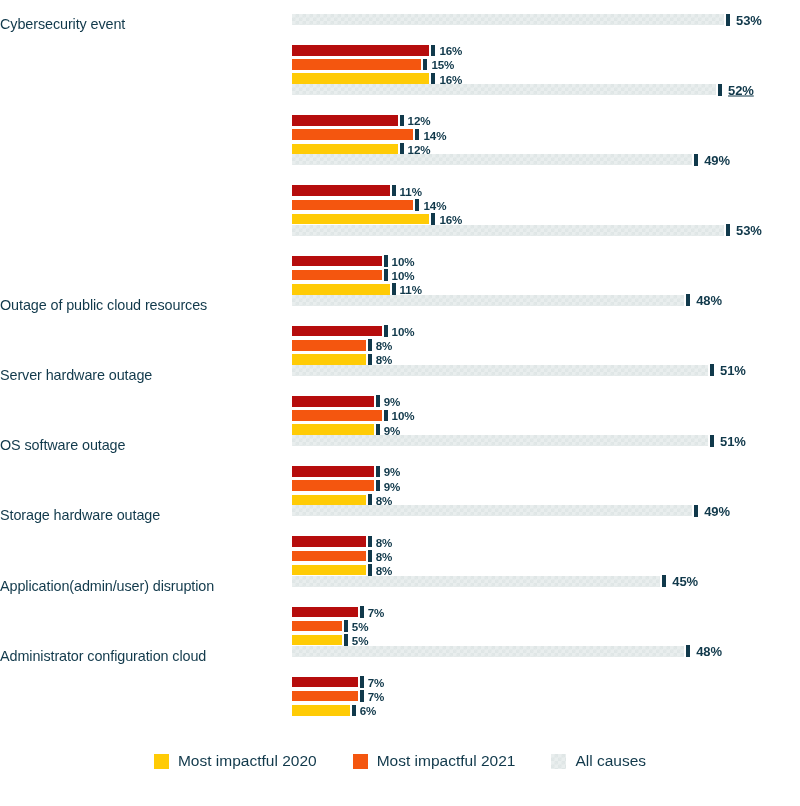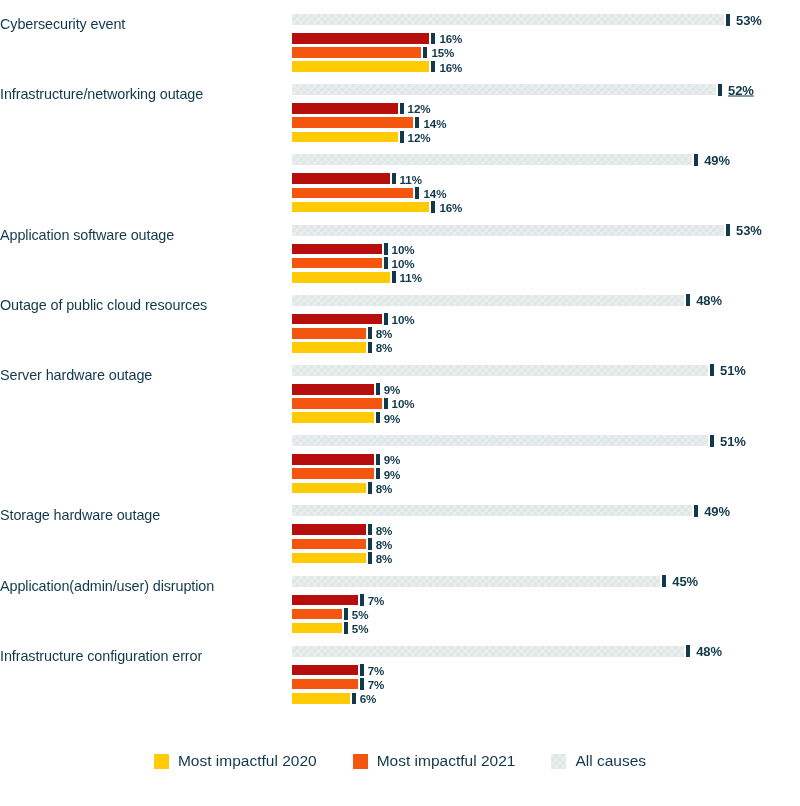--- a/index.html
+++ b/index.html
@@ -57,21 +57,21 @@
     top: 0;
     right: 0;
     height: 62px;
   }
 
   .barline {
     position: relative;
     height: 10.6px;
     margin-bottom: 3.6px;
   }
-  .barline.allcauses { height: 11px; margin-bottom: 8px; padding-left: 28px; }
+  .barline.allcauses { height: 11px; margin-bottom: 20px; padding-left: 28px; }
 
   .bar {
     position: absolute;
     left: 0;
     top: 0;
     height: 100%;
     box-sizing: border-box;
   }
 
   .bar.yellow  { background: #ffcb05; }
@@ -171,21 +171,20 @@
             <div class="val" style="left: 139.434px;">15%</div>
           </div>
           <div class="barline">
             <div class="bar yellow" style="width: 137.396px;"></div>
             <div class="tick" style="left: 139.396px;"></div>
             <div class="val" style="left: 147.396px;">16%</div>
           </div>
         </div>
       </div>
       <div class="row">
-        <div class="cat-label"><span class="l1">Infrastructure/networking outage</span></div>
         <div class="bars">
           <div class="barline allcauses">
             <div class="bar hatch" style="width: 424.038px;"></div>
             <div class="tick" style="left: 426.038px;"></div>
             <div class="val" style="left: 436.038px; text-decoration: underline;">52%</div>
           </div>
           <div class="barline">
             <div class="bar darkred" style="width: 105.547px;"></div>
             <div class="tick" style="left: 107.547px;"></div>
             <div class="val" style="left: 115.547px;">12%</div>
@@ -220,21 +219,20 @@
             <div class="val" style="left: 131.472px;">14%</div>
           </div>
           <div class="barline">
             <div class="bar yellow" style="width: 137.396px;"></div>
             <div class="tick" style="left: 139.396px;"></div>
             <div class="val" style="left: 147.396px;">16%</div>
           </div>
         </div>
       </div>
       <div class="row">
-        <div class="cat-label"><span class="l1">Application software outage</span></div>
         <div class="bars">
           <div class="barline allcauses">
             <div class="bar hatch" style="width: 432px;"></div>
             <div class="tick" style="left: 434px;"></div>
             <div class="val" style="left: 444px;">53%</div>
           </div>
           <div class="barline">
             <div class="bar darkred" style="width: 89.6226px;"></div>
             <div class="tick" style="left: 91.6226px;"></div>
             <div class="val" style="left: 99.6226px;">10%</div>
@@ -295,20 +293,21 @@
             <div class="val" style="left: 99.6226px;">10%</div>
           </div>
           <div class="barline">
             <div class="bar yellow" style="width: 81.6604px;"></div>
             <div class="tick" style="left: 83.6604px;"></div>
             <div class="val" style="left: 91.6604px;">9%</div>
           </div>
         </div>
       </div>
       <div class="row">
+        <div class="cat-label"><span class="l1">OS software outage</span></div>
         <div class="bars">
           <div class="barline allcauses">
             <div class="bar hatch" style="width: 416.075px;"></div>
             <div class="tick" style="left: 418.075px;"></div>
             <div class="val" style="left: 428.075px;">51%</div>
           </div>
           <div class="barline">
             <div class="bar darkred" style="width: 81.6604px;"></div>
             <div class="tick" style="left: 83.6604px;"></div>
             <div class="val" style="left: 91.6604px;">9%</div>
@@ -369,21 +368,21 @@
             <div class="val" style="left: 59.8113px;">5%</div>
           </div>
           <div class="barline">
             <div class="bar yellow" style="width: 49.8113px;"></div>
             <div class="tick" style="left: 51.8113px;"></div>
             <div class="val" style="left: 59.8113px;">5%</div>
           </div>
         </div>
       </div>
       <div class="row">
-        <div class="cat-label"><span class="l1">Infrastructure configuration error</span></div>
+        <div class="cat-label"><span class="l1">Administrator configuration cloud</span></div>
         <div class="bars">
           <div class="barline allcauses">
             <div class="bar hatch" style="width: 392.189px;"></div>
             <div class="tick" style="left: 394.189px;"></div>
             <div class="val" style="left: 404.189px;">48%</div>
           </div>
           <div class="barline">
             <div class="bar darkred" style="width: 65.7358px;"></div>
             <div class="tick" style="left: 67.7358px;"></div>
             <div class="val" style="left: 75.7358px;">7%</div>

